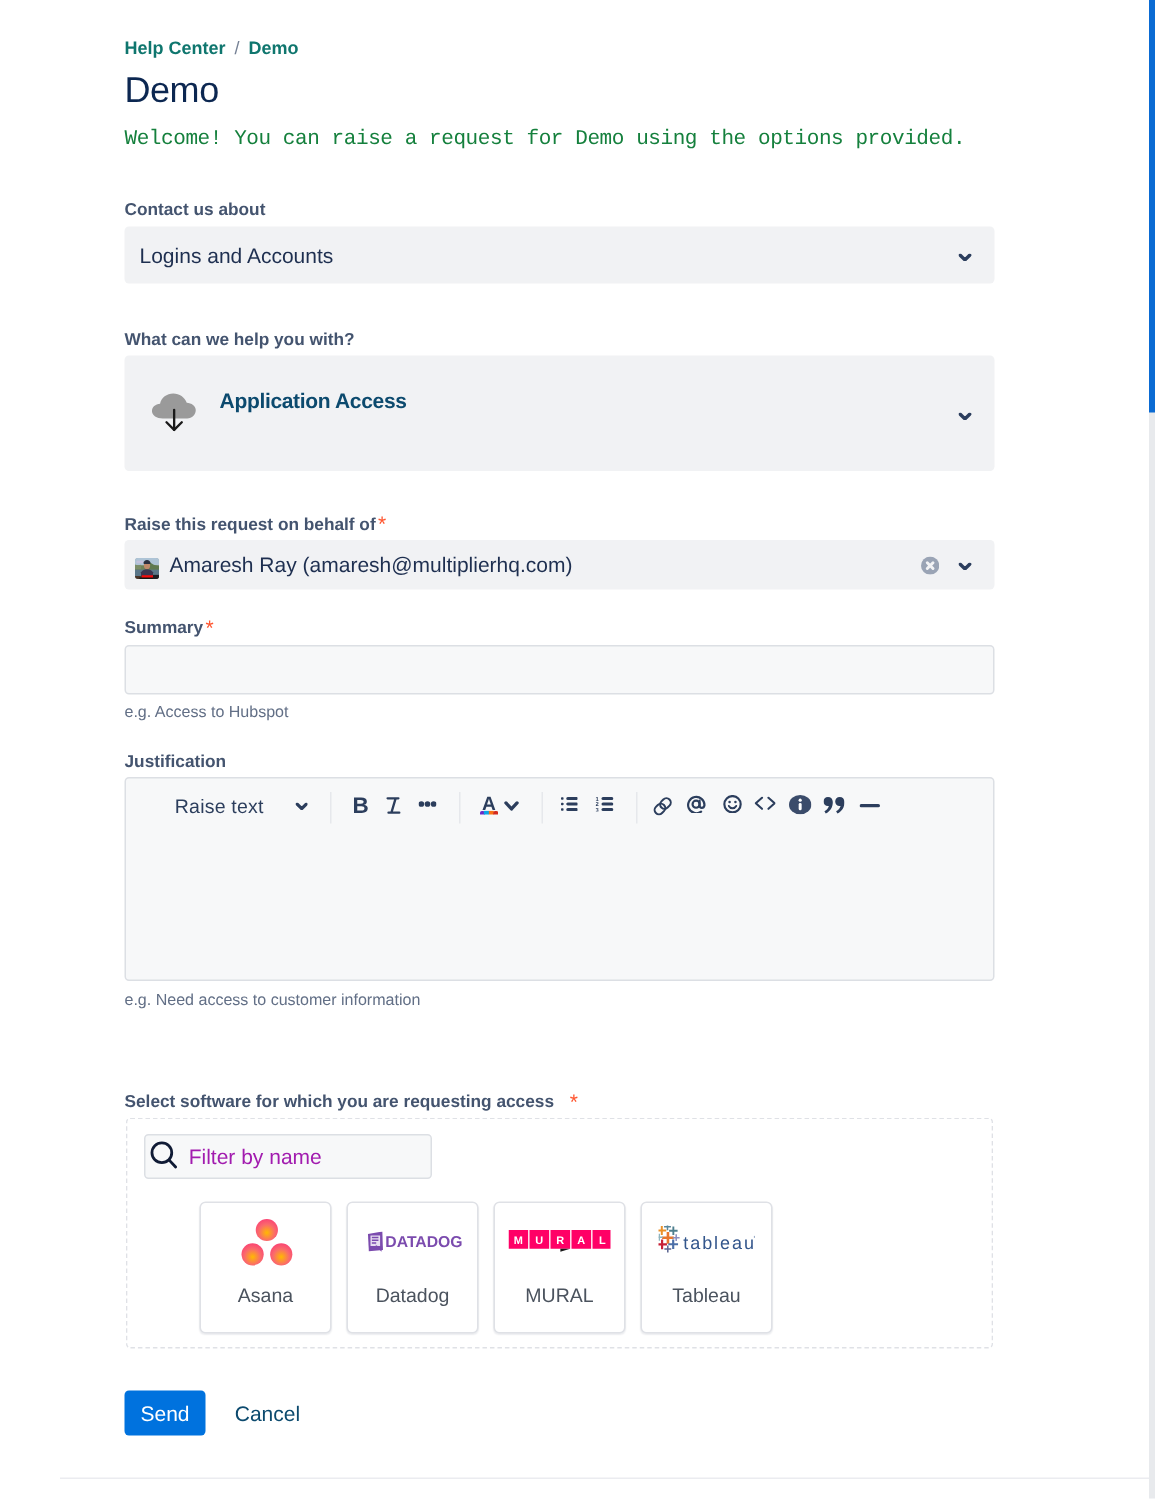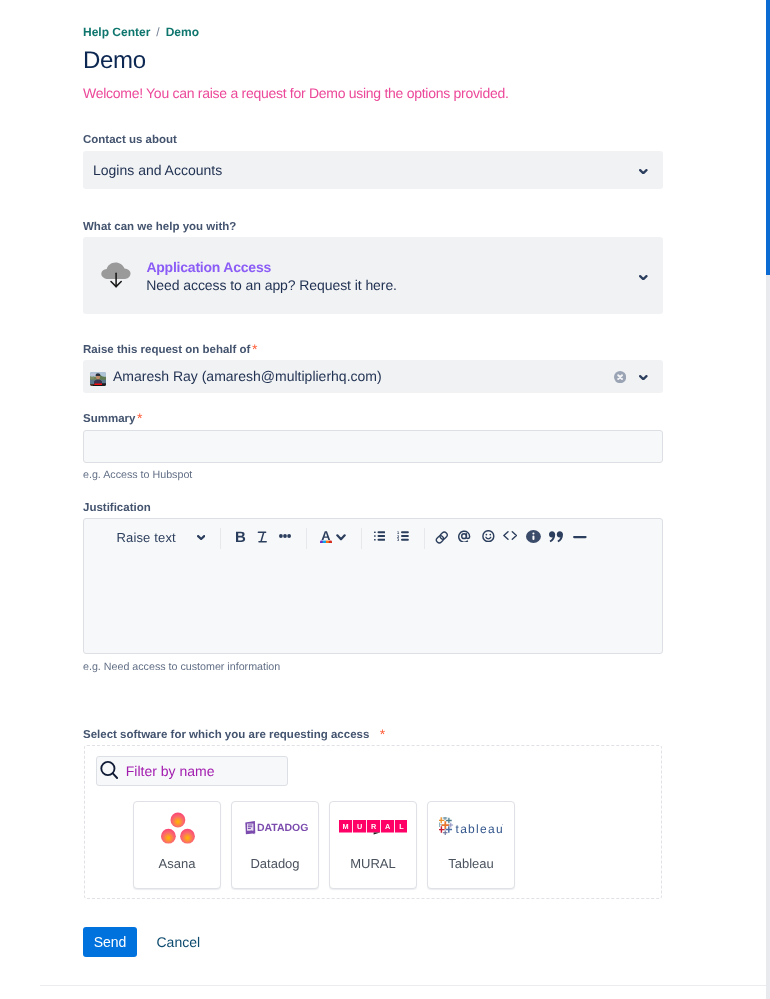--- a/index.html
+++ b/index.html
@@ -19,22 +19,22 @@
 
   
   .breadcrumb { position:absolute; left:83px; top:25px; font-size:12px; font-weight:bold;
                 line-height:14px; color:#0C66E4; white-space:nowrap; }
   .breadcrumb .bc-link { color:#0f766e; text-decoration:none; }
   .breadcrumb .bc-sep { color:#758195; font-weight:normal; padding:0 6px; }
 
   
   .page-title { position:absolute; left:83px; top:47px; margin:0; font-size:24px; line-height:28px;
                 font-weight:normal; color:#0c2751; letter-spacing:-0.3px; }
-  .intro { position:absolute; left:83px; top:83px; font-size:14px; line-height:20px; color:#ec4899;
-           letter-spacing:-0.28px; }
+  .intro { position:absolute; left:83px; top:83px; font-size:14px; line-height:20px; color:#15803d;
+           letter-spacing:-0.28px;font-family:Liberation Mono, monospace; }
 
   
   .flabel { position:absolute; font-size:11.5px; font-weight:bold; color:#44546F; line-height:14px; white-space:nowrap; }
   .req { color:#FF5630; font-weight:normal; font-size:14px; margin-left:1.5px; vertical-align:top; line-height:12.5px; display:inline-block; }
   .fhelp { position:absolute; font-size:10.7px; color:#626F86; line-height:14px; white-space:nowrap; }
 
   
   .select-box { position:absolute; background:#F1F2F4; border-radius:3px; }
   .select-text { position:absolute; font-size:14px; color:#1e2f50; white-space:nowrap; }
   .chev { position:absolute; }
@@ -88,22 +88,21 @@
 
   <div class="flabel" style="left:83px;top:220px;">What can we help you with?</div>
   <div class="select-box" style="left:83px;top:237px;width:580px;height:77px;">
     <span class="cloud-icon" style="position:absolute;left:16px;top:25px;">
       <svg width="35.5" height="26" viewBox="0 0 32.5 26">
         <path d="M8.0 17.0C4.0 17.0 0.8 14.9 0.8 12.0c0-2.7 2.3-4.7 5.4-4.9C7.0 3.2 10.7 0.4 15.0 0.4c4.15 0 7.65 2.5 9.0 6.1 3.2 0.17 6.0 2.1 6.0 4.85 0 3.2-2.45 5.65-5.75 5.65z" fill="#9a9a9a"></path>
         <path d="M15.6 11.2v13.4" fill="none" stroke="#1a1a1a" stroke-width="1.55" stroke-linecap="round"></path>
         <path d="M10.5 19.5l5.1 5.1 5.1-5.1" fill="none" stroke="#1a1a1a" stroke-width="1.55" stroke-linecap="round" stroke-linejoin="round"></path>
       </svg>
     </span>
-    <span class="opt-title" style="position:absolute;left:63.4px;top:22px;font-size:14px;font-weight:bold;color:#8b5cf6;letter-spacing:-0.22px;">Application Access</span>
-    <span class="opt-desc" style="position:absolute;left:63.3px;top:40px;font-size:14px;color:#1e2f50;letter-spacing:-0.08px;">Need access to an app? Request it here.</span>
+    <span class="opt-title" style="position:absolute;left:63.4px;top:22px;font-size:14px;font-weight:bold;color:#0c4a6e;letter-spacing:-0.22px;">Application Access</span>
     <span class="chev" style="left:556px;top:37.5px;line-height:0;">
       <svg width="8.6" height="5.4" viewBox="0 0 8.6 5.4">
           <path d="M1.15 1.15L4.3 4.25 7.45 1.15" fill="none" stroke="#2C3E5D" stroke-width="2.3" stroke-linecap="round" stroke-linejoin="round"></path>
         </svg>
     </span>
   </div>
 
   <div class="flabel" style="left:83px;top:343px;"><span>Raise this request on behalf of</span><span class="req">*</span></div>
   <div class="select-box" style="left:83px;top:360px;width:580px;height:33px;">
     <span class="avatar" style="position:absolute;left:7px;top:12px;width:16px;height:14px;border-radius:2px;overflow:hidden;">

